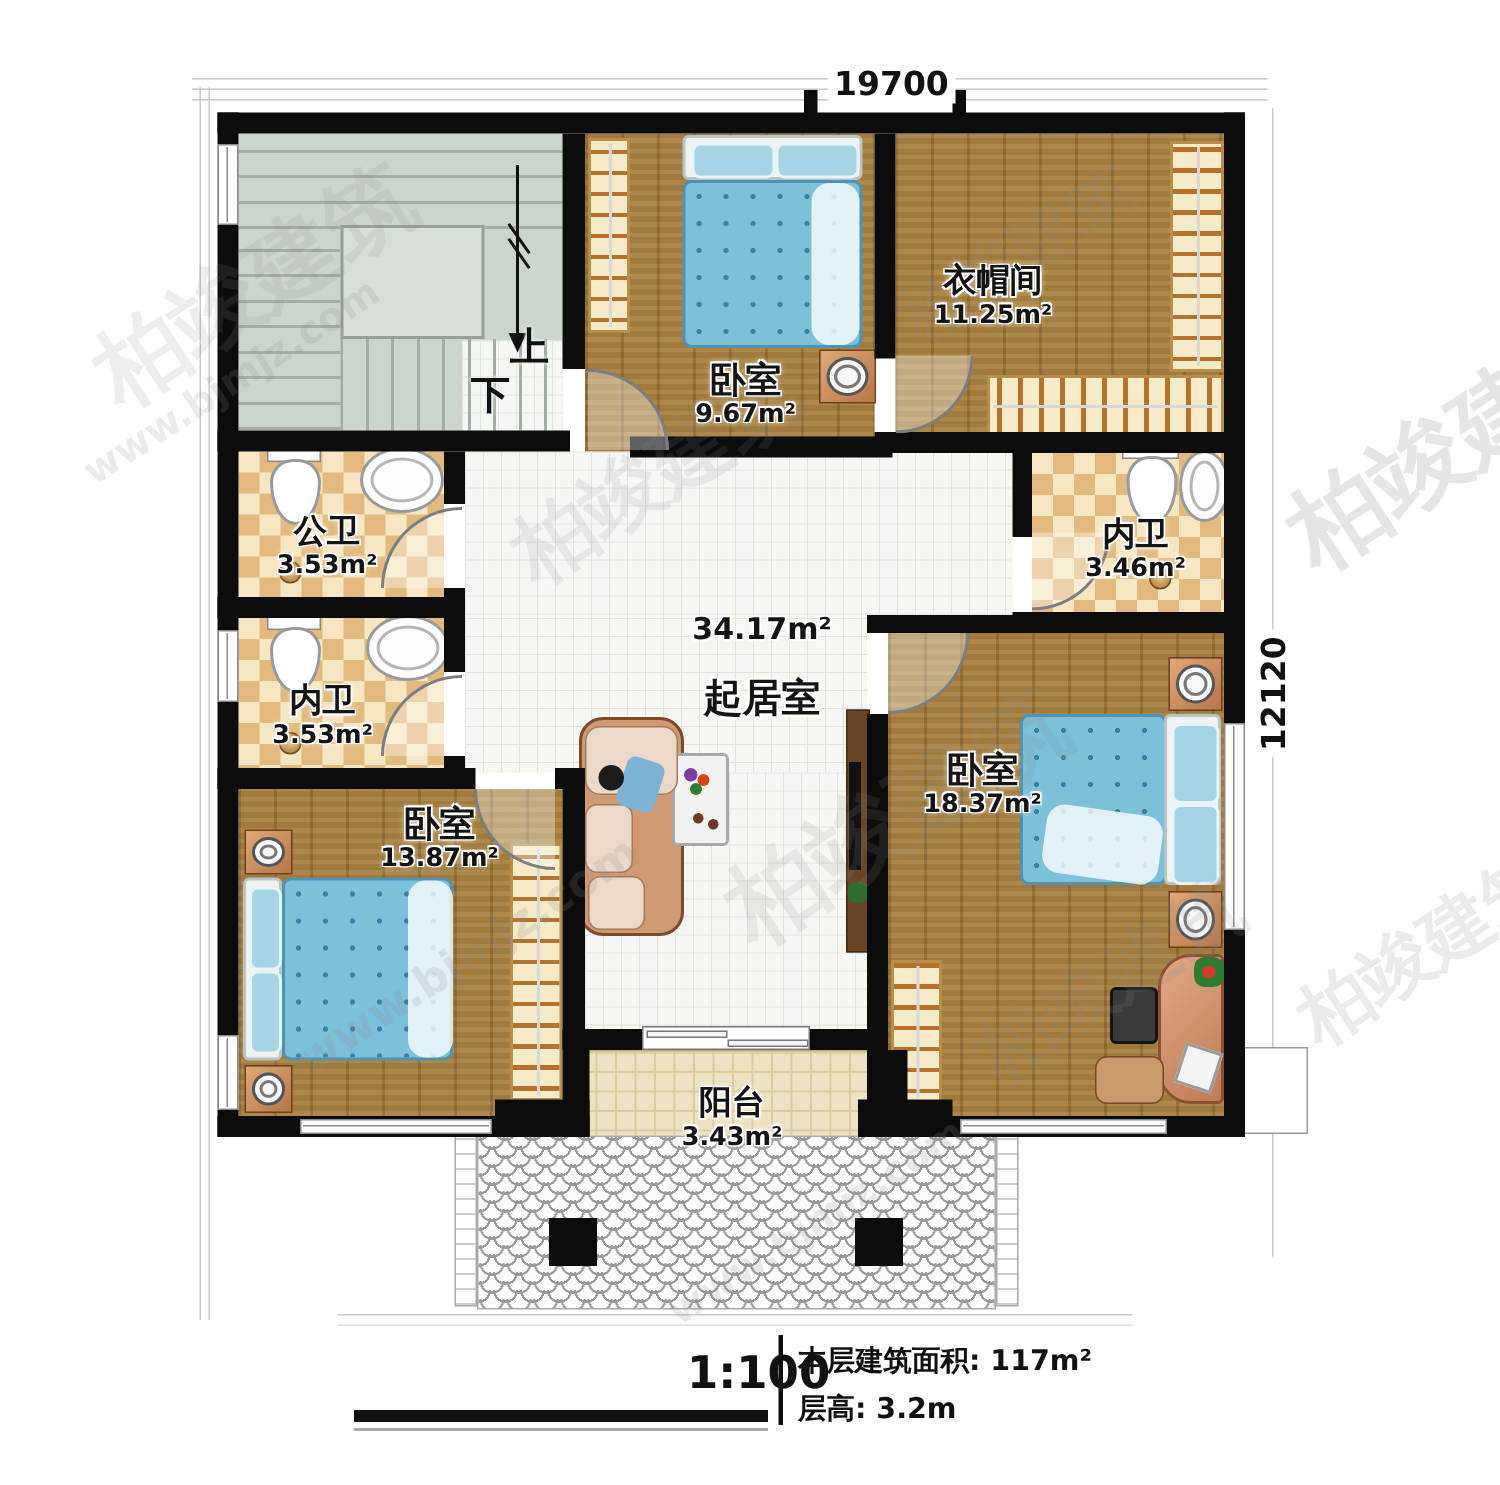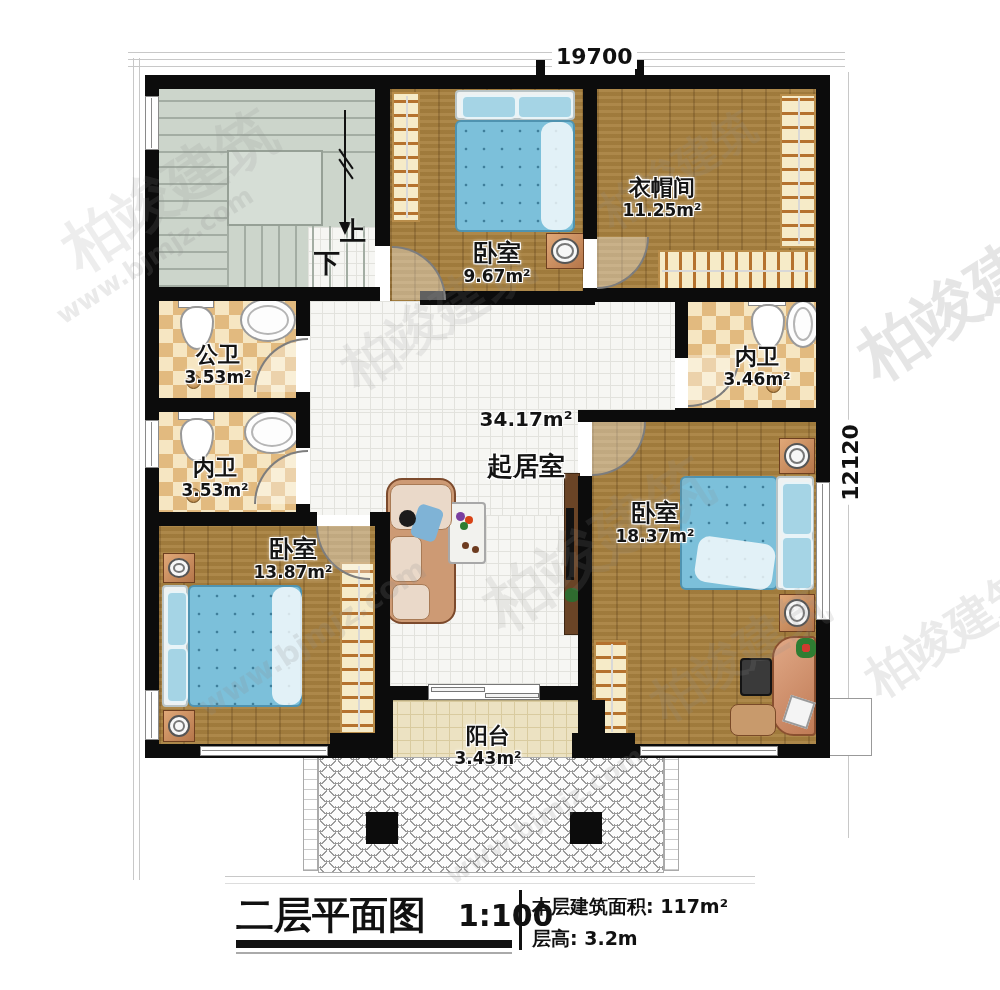--- a/index.html
+++ b/index.html
@@ -266,21 +266,21 @@
     <span class="ar">3.53m²</span>
   </div>
   <div class="room-label" style="left:165px;top:456px;width:100px;">
     <span class="nm" style="font-size:22px;">内卫</span>
     <span class="ar">3.53m²</span>
   </div>
   <div class="room-label" style="left:707px;top:345px;width:100px;">
     <span class="nm" style="font-size:22px;">内卫</span>
     <span class="ar">3.46m²</span>
   </div>
-  <div class="room-label" style="left:461px;top:408px;width:130px;">
+  <div class="room-label" style="left:443px;top:408px;width:130px;">
     <span class="ar" style="font-size:20px;">34.17m²</span>
     <span class="nm" style="font-size:26px;margin-top:22px;">起居室</span>
   </div>
   <div class="room-label" style="left:238px;top:536px;width:110px;">
     <span class="nm">卧室</span>
     <span class="ar">13.87m²</span>
   </div>
   <div class="room-label" style="left:600px;top:500px;width:110px;">
     <span class="nm">卧室</span>
     <span class="ar">18.37m²</span>
@@ -303,21 +303,20 @@
   <div class="wm" style="left:330px;top:280px;font-size:54px;opacity:.14;">柏竣建筑</div>
   <div class="wm" style="left:590px;top:140px;font-size:44px;opacity:.16;">柏竣建筑</div>
   <div class="wm" style="left:470px;top:500px;font-size:64px;opacity:.15;">柏竣建筑</div>
   <div class="wm" style="left:180px;top:620px;font-size:30px;opacity:.18;">www.bjmjz.com</div>
   <div class="wm" style="left:640px;top:620px;font-size:50px;opacity:.16;">柏竣建筑</div>
   <div class="wm" style="left:430px;top:800px;font-size:26px;opacity:.18;">www.bjmjz.com</div>
   <div class="wm" style="left:845px;top:250px;font-size:64px;opacity:.22;">柏竣建筑</div>
   <div class="wm" style="left:855px;top:600px;font-size:48px;opacity:.18;">柏竣建筑</div>
 
   <div class="tb">
-    <span class="tb-title">二层平面图</span>
     <span class="tb-scale">1:100</span>
     <div class="tb-thick"></div>
     <div class="tb-thin"></div>
     <div class="tb-div"></div>
     <span class="tb-area">本层建筑面积: 117m²</span>
     <span class="tb-height">层高: 3.2m</span>
   </div>
 
 </div>
 

